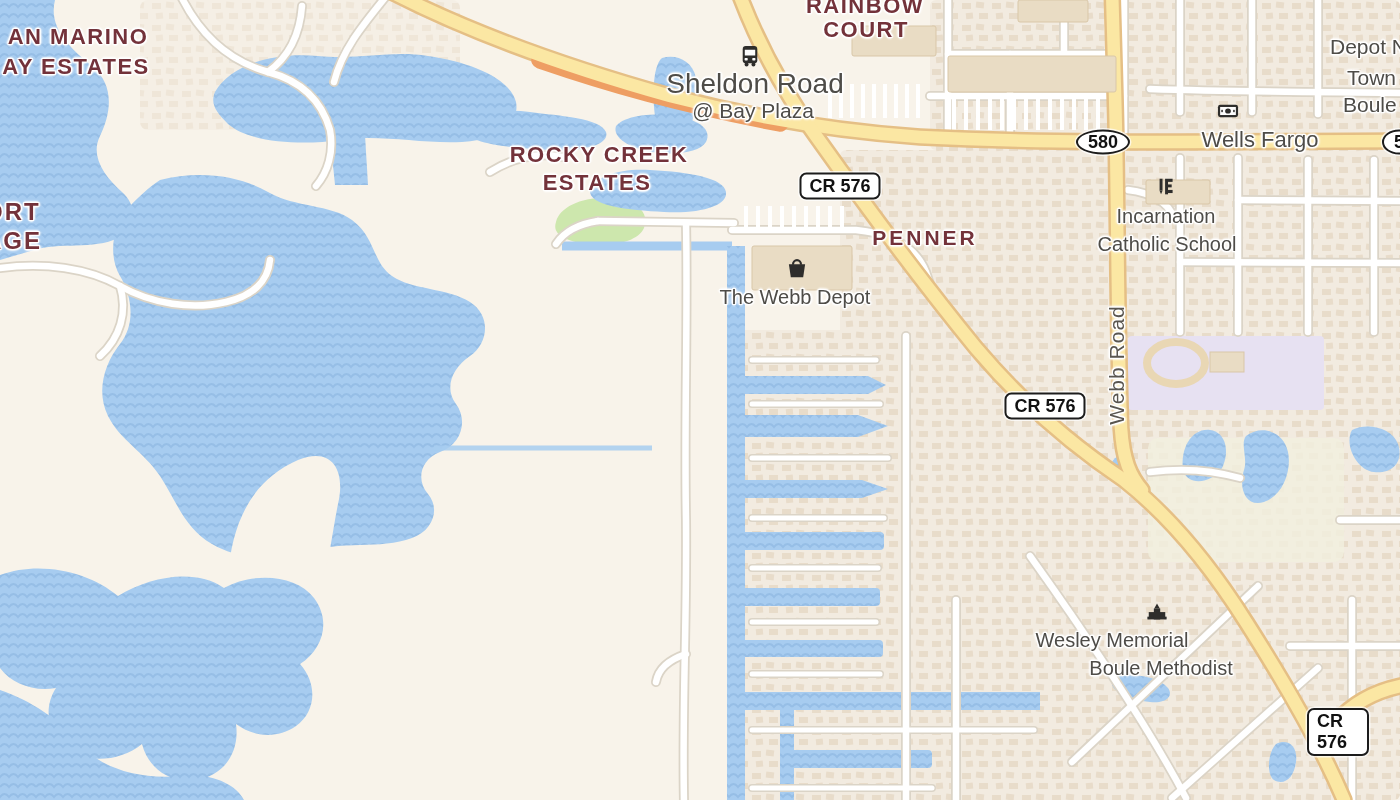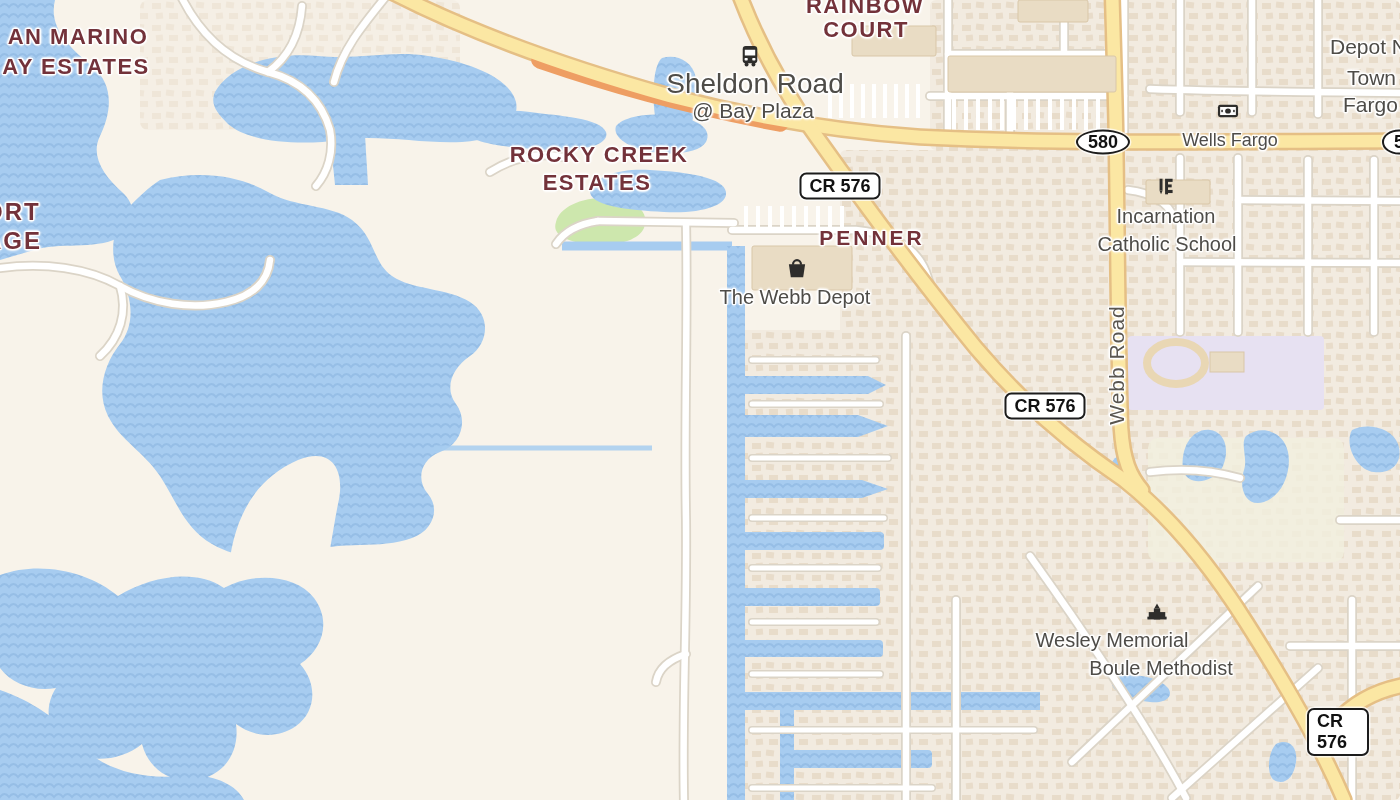--- a/index.html
+++ b/index.html
@@ -247,21 +247,21 @@
 
   <div class="lbl nb big edge" style="left:-16px;top:198px">ORT</div>
   <div class="lbl nb big edge" style="left:-16px;top:227px">AGE</div>
 
   <div class="lbl nb" style="left:865px;top:6px">RAINBOW</div>
   <div class="lbl nb" style="left:866px;top:30px">COURT</div>
 
   <div class="lbl nb" style="left:599px;top:155px">ROCKY CREEK</div>
   <div class="lbl nb" style="left:597px;top:183px">ESTATES</div>
 
-  <div class="lbl nb" style="left:872px;top:238px;letter-spacing:3px;font-size:21px">PENNER</div>
+  <div class="lbl nb" style="left:925px;top:238px;letter-spacing:3px;font-size:21px">PENNER</div>
 
   <div class="map-icon" style="left:750px;top:56px">
     <svg viewBox="0 0 24 24">
         <rect x="5" y="2.5" width="14" height="16.5" rx="3"></rect>
         <rect x="7" y="6" width="10" height="5.5" fill="#fdfdfd"></rect>
         <rect x="6.8" y="14" width="3" height="2.2" rx=".6" fill="#fdfdfd"></rect>
         <rect x="14.2" y="14" width="3" height="2.2" rx=".6" fill="#fdfdfd"></rect>
         <circle cx="8.7" cy="20.2" r="1.9"></circle>
         <circle cx="15.3" cy="20.2" r="1.9"></circle>
       </svg>
@@ -271,21 +271,21 @@
 
   <div class="map-icon" style="left:1228px;top:111px;width:23px;height:23px">
     <svg viewBox="0 0 24 24">
         <rect x="1.5" y="5.5" width="21" height="13" rx="2.5"></rect>
         <rect x="3.8" y="7.8" width="16.4" height="8.4" fill="#fdfdfd"></rect>
         <ellipse cx="12" cy="12" rx="3" ry="2.7"></ellipse>
         <rect x="5" y="10.8" width="1.6" height="2.4"></rect>
         <rect x="17.4" y="10.8" width="1.6" height="2.4"></rect>
       </svg>
   </div>
-  <div class="lbl poi" style="left:1230px;top:140px;font-size:18px">Wells Fargo</div>
+  <div class="lbl poi" style="left:1260px;top:140px;font-size:22px">Wells Fargo</div>
 
   <div class="map-icon" style="left:1166px;top:187px;width:22px;height:22px">
     <svg viewBox="0 0 24 24">
         <rect x="5" y="3" width="3.2" height="13"></rect>
         <path d="M5 16h3.2l-1.6 4z"></path>
         <rect x="11" y="3" width="3.2" height="17"></rect>
         <rect x="14.2" y="3" width="5" height="3.4"></rect>
         <rect x="14.2" y="9.2" width="4" height="3.2"></rect>
         <rect x="14.2" y="15.2" width="5" height="3.4"></rect>
       </svg>
@@ -308,21 +308,21 @@
         <path d="M12 1.5l3 5.5H9z"></path>
         <rect x="1.5" y="16" width="2" height="3"></rect>
         <rect x="20.5" y="16" width="2" height="3"></rect>
       </svg>
   </div>
   <div class="lbl poi" style="left:1112px;top:640px">Wesley Memorial</div>
   <div class="lbl poi" style="left:1161px;top:668px">Boule Methodist</div>
 
   <div class="lbl poi edge" style="left:1330px;top:35px;font-size:21px">Depot N</div>
   <div class="lbl poi edge" style="left:1347px;top:66px;font-size:21px">Town</div>
-  <div class="lbl poi edge" style="left:1343px;top:93px;font-size:21px">Fargo</div>
+  <div class="lbl poi edge" style="left:1343px;top:93px;font-size:21px">Boule</div>
 
   <div class="lbl road-lbl" style="left:1117px;top:365px;transform:translate(-50%,-50%) rotate(-90deg)">Webb Road</div>
 
   <div class="shield" style="left:840px;top:186px">CR 576</div>
   <div class="shield oval" style="left:1103px;top:142px">580</div>
   <div class="shield oval" style="left:1399px;top:142px">5</div>
   <div class="shield" style="left:1045px;top:406px">CR 576</div>
   <div class="shield" style="left:1338px;top:732px">CR 576</div>
 
 </div>

